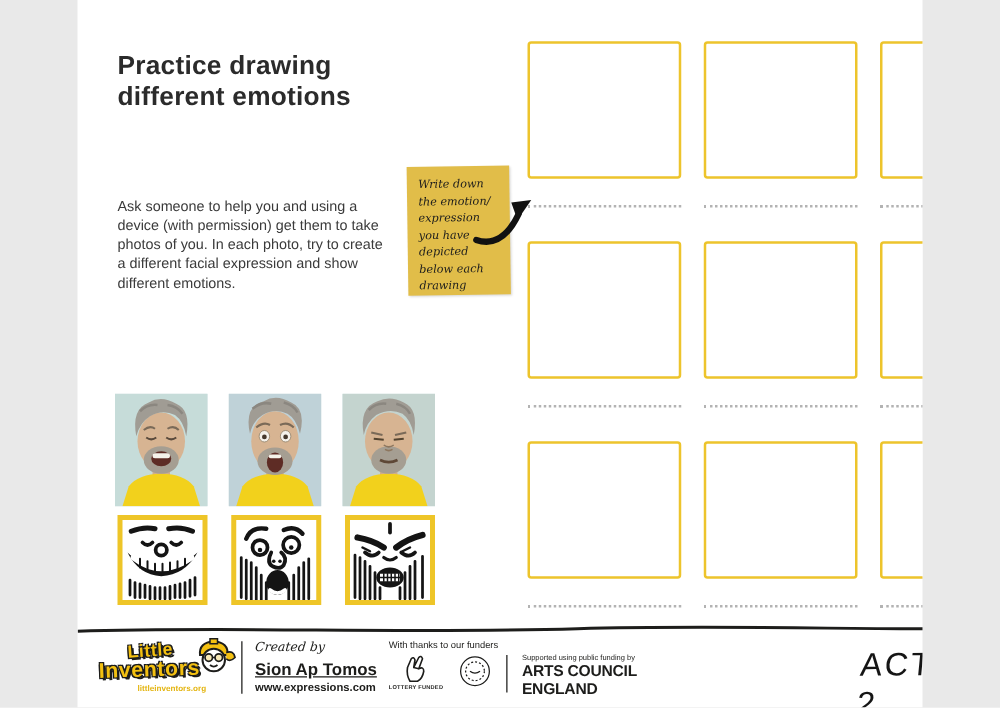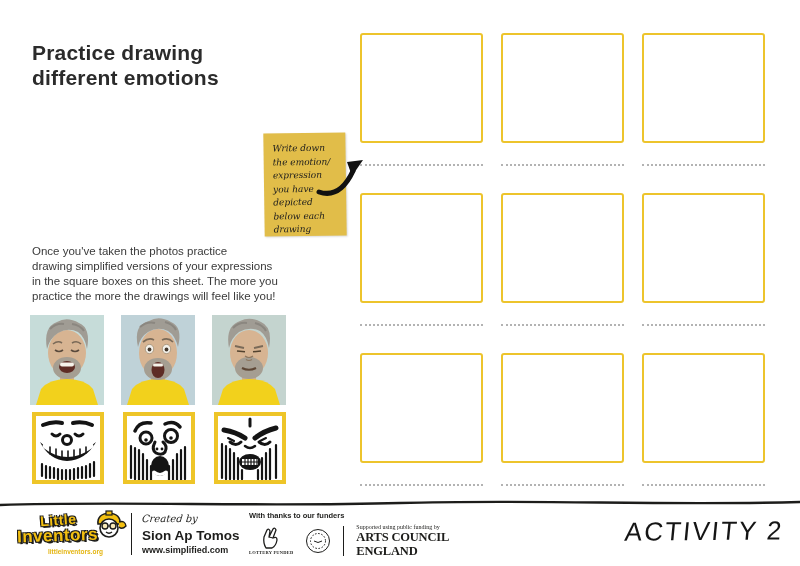--- a/index.html
+++ b/index.html
@@ -1,16 +1,16 @@
 <!DOCTYPE html>
 <html><head>
 <meta charset="utf-8">
 <style>
   html,body{margin:0;padding:0;background:#e9e9e9;}
-  #page{position:relative;width:800px;height:566px;background:#ffffff;
+  #page{position:relative;width:676px;height:566px;background:#ffffff;
         font-family:"Liberation Sans",sans-serif;overflow:hidden;margin:0 auto;}
   .abs{position:absolute;}
   .pre{white-space:pre-line;}
 
   
   .title{left:32px;top:26px;font-size:21px;font-weight:700;color:#2b2b2b;
          line-height:1.2;letter-spacing:.2px;}
   .intro{left:32px;top:85px;width:270px;font-size:11.5px;color:#3a3a3a;line-height:1.33;}
   .subhead{left:32px;top:127px;font-size:13px;font-weight:700;color:#2b2b2b;}
   .para1{left:32px;top:147px;width:250px;font-size:11.5px;color:#3a3a3a;line-height:1.33;}
@@ -41,44 +41,45 @@
   .logo .lt{position:absolute;font-weight:700;color:#f3c011;
             text-shadow:-1px -1px 0 #1d1d1b,1px -1px 0 #1d1d1b,-1px 1px 0 #1d1d1b,
                         1px 1px 0 #1d1d1b,2px 2px 0 #1d1d1b;}
   .lt1{left:26px;top:1px;font-size:14px;transform:rotate(-4deg);letter-spacing:.5px;}
   .lt2{left:3px;top:15px;font-size:17px;transform:rotate(-2deg);letter-spacing:.5px;}
   .kid{position:absolute;left:78px;top:-1px;}
   .url{position:absolute;left:34px;top:37px;font-size:6.5px;font-weight:700;color:#e4b511;}
   .vline1{left:131px;top:513px;height:42px;border-left:1.6px solid #1d1d1b;}
   .created{left:142px;top:513px;color:#1d1d1b;}
   .created-label{font-family:"DejaVu Serif",serif;font-style:italic;font-size:10px;transform:skewX(-6deg);}
-  .creator{font-size:13.5px;font-weight:700;margin-top:4px;}
+  .creator{font-size:13.5px;font-weight:700;margin-top:4px;text-decoration:underline;}
   .curl{font-size:9px;font-weight:700;margin-top:2px;}
   .funders{left:249px;top:511px;color:#1d1d1b;}
-  .fheading{font-size:7.5px;font-weight:700;}
-  .frow{display:flex;align-items:center;gap:12px;margin-top:4px;font-family:Liberation Serif, serif;}
+  .fheading{font-size:7.5px;font-weight:400;}
+  .frow{display:flex;gap:12px;margin-top:4px;}
   .lottery{display:flex;flex-direction:column;align-items:center;}
   .lotlabel{font-size:4.5px;font-weight:700;letter-spacing:.2px;margin-top:1px;}
   .vline2{height:30px;border-left:1.2px solid #1d1d1b;}
   .supported{font-size:6px;}
   .artsname{font-size:12.5px;font-weight:700;line-height:1.08;letter-spacing:-.2px;margin-top:1px;}
   .activity{left:625px;top:516px;font-size:26px;color:#151515;letter-spacing:2px;
             transform:skewX(-6deg) rotate(-.5deg);font-weight:500;}
 </style>
 </head>
 <body>
 
 <div id="page">
 
   <h1 class="abs title pre">Practice drawing
 different emotions</h1>
-  <p class="abs para2 pre">Once you've taken the photos practice
-drawing simplified versions of your expressions
-in the square boxes on this sheet. The more you
-practice the more the drawings will feel like you!</p>
+  <p class="abs para1 pre">Ask someone to help you and using a
+device (with permission) get them to take
+photos of you. In each photo, try to create
+a different facial expression and show
+different emotions.</p>
 
   <div class="abs photos">
     <div class="photo">
       <svg width="74" height="90" viewBox="0 0 74 90">
         <rect width="74" height="90" fill="#c6dcd9"></rect>
         <rect x="30" y="54" width="14" height="14" fill="#cfae8d"></rect>
         <path d="M6,90 L11,74 Q19,64 37,64 Q55,64 63,74 L68,90 Z" fill="#f2d11c"></path>
         <ellipse cx="37" cy="38" rx="19" ry="23" fill="#d7b492"></ellipse>
         <path d="M17,34 Q13,12 27,7 Q37,1 49,8 Q61,13 57,34 Q55,22 48,17 Q38,12 28,18 Q20,23 17,34 Z" fill="#a09c94"></path>
         <path d="M20,14 q6,-6 14,-5 M42,9 q8,1 12,7" stroke="#8b8780" stroke-width="2" fill="none"></path>
@@ -244,21 +245,21 @@
       <path d="M27,12 q6,-2 7,4 q-4,4 -7,1" fill="#f3c011" stroke="#1d1d1b" stroke-width="1.4"></path>
     </svg>
     <span class="url">littleinventors.org</span>
   </div>
 
   <div class="abs vline1"></div>
 
   <div class="abs created">
     <div class="created-label">Created by</div>
     <div class="creator">Sion Ap Tomos</div>
-    <div class="curl">www.simplified.com</div>
+    <div class="curl">www.expressions.com</div>
   </div>
 
   <div class="abs funders">
     <div class="fheading">With thanks to our funders</div>
     <div class="frow">
       <div class="lottery">
         <svg width="20" height="22" viewBox="0 0 20 22">
           <path d="M5,21 Q2,16 3,10 L6,3 Q8,1 9,4 L8,10 L12,2 Q14,0 15,3 L12,11 Q16,9 16,13 Q15,19 11,21 Z" fill="#fff" stroke="#1d1d1b" stroke-width="1.3" stroke-linejoin="round"></path>
           <path d="M8,10 L12,11" stroke="#1d1d1b" stroke-width="1.1"></path>
         </svg>

